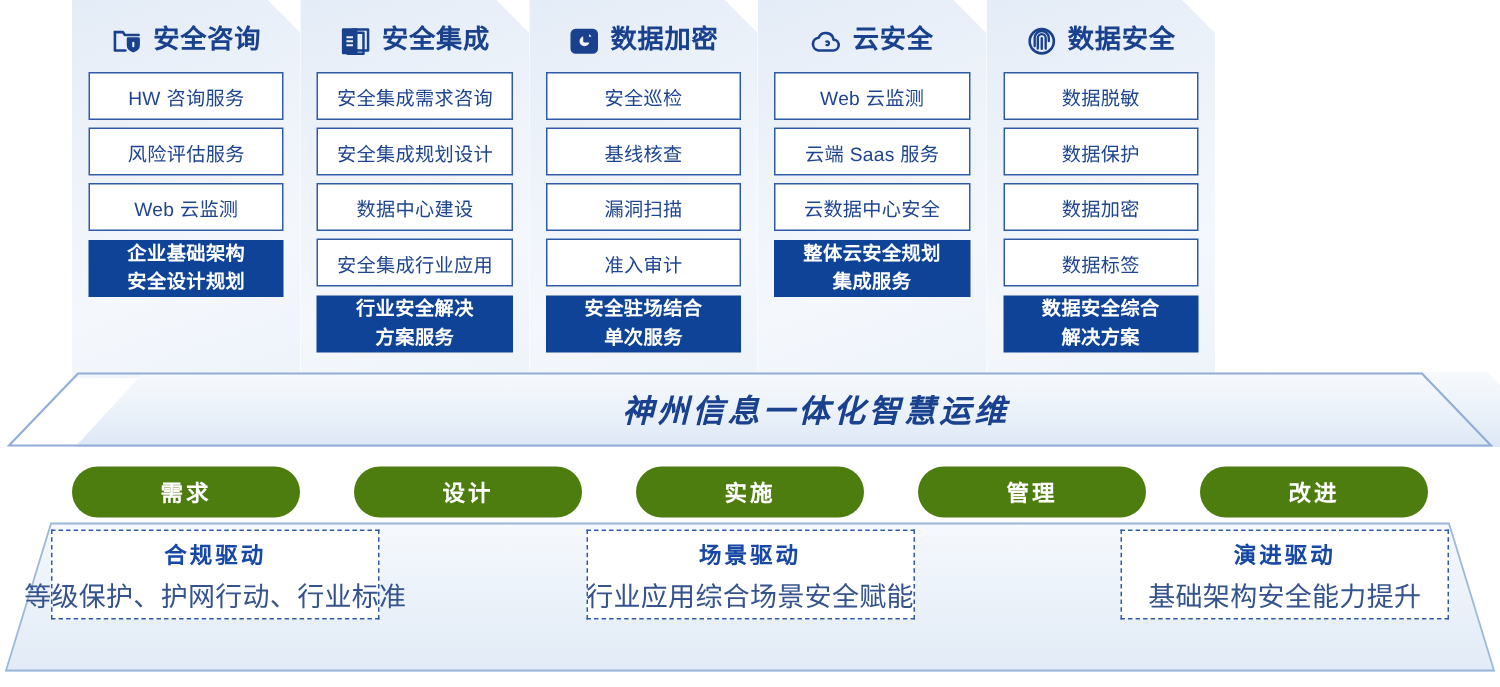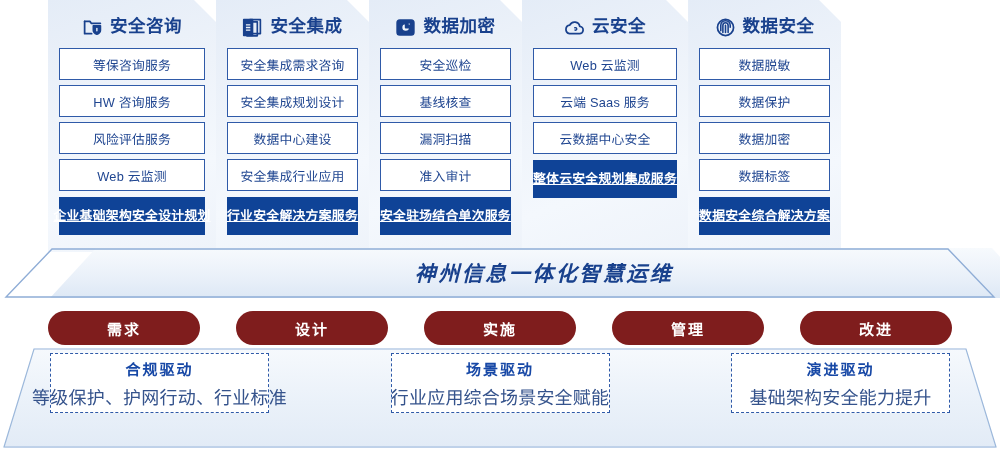--- a/index.html
+++ b/index.html
@@ -48,24 +48,23 @@
     border:1.3px solid #2f5aa8;
     display:flex;align-items:center;justify-content:center;
     font-size:12.8px;color:#1f4590;
     letter-spacing:.2px;white-space:nowrap;
   }
   .item.last{margin-bottom:6px;}
   .summary{
     background:#0f4397;
     color:#ffffff;
     height:38px;
-    display:flex;flex-direction:row;align-items:center;justify-content:center;
+    display:flex;flex-direction:column;align-items:center;justify-content:center;
     font-size:12.8px;font-weight:bold;line-height:1.45;letter-spacing:.3px;
     white-space:nowrap;
-    text-decoration:underline;
   }
 
   
   .banner{
     position:absolute;left:0;top:248px;width:1000px;height:50px;
     background:linear-gradient(180deg,#f7fafd 0%,#e9f0f9 60%,#dde8f5 100%);
     -webkit-clip-path:polygon(52px 0, 948px 0, 994px 100%, 6px 100%);
     clip-path:polygon(52px 0, 948px 0, 994px 100%, 6px 100%);
     display:flex;align-items:center;justify-content:center;margin-left:44px;
   }
@@ -79,35 +78,35 @@
     transform:translateY(-1px);
   }
 
   
   .pills{
     position:absolute;left:0;top:311px;width:1000px;height:34px;
     display:flex;justify-content:space-between;padding:0 48px;box-sizing:border-box;
   }
   .pill{
     width:152px;height:34px;border-radius:17px;
-    background:#7f1d1d;color:#fff;
+    background:#4d7c0f;color:#fff;
     display:flex;align-items:center;justify-content:center;
-    font-size:15px;font-weight:bold;letter-spacing:2px;
+    font-size:15px;font-weight:bold;letter-spacing:2px;font-family:Liberation Mono, monospace;
   }
 
   
   .base{
     position:absolute;left:0;top:348px;width:1000px;height:100px;
     background:linear-gradient(180deg,#f6f9fd 0%,#eaf1f9 55%,#e2ebf6 100%);
     -webkit-clip-path:polygon(34px 0, 966px 0, 996px 100%, 4px 100%);
     clip-path:polygon(34px 0, 966px 0, 996px 100%, 4px 100%);
   }
   .drivers{
     position:absolute;left:0;top:353px;width:1000px;height:88px;
-    display:flex;justify-content:space-between;padding:0 50px;box-sizing:border-box;
+    display:flex;justify-content:space-between;padding:0 34px;box-sizing:border-box;
   }
   .driver{
     width:219px;height:60px;margin-top:0;
     border:1.6px dashed #2f5aa8;
     background:#ffffff;
     display:flex;flex-direction:column;align-items:center;justify-content:center;
     box-sizing:border-box;
   }
   .driver-title{
     font-size:15px;font-weight:bold;color:#1748a6;letter-spacing:2px;
@@ -128,21 +127,20 @@
           <span class="ico">
             <svg viewBox="0 0 24 24" fill="none" stroke="#19418d" stroke-width="2" stroke-linejoin="round" stroke-linecap="round">
               <path d="M3 5h6l1.6 2.2H21"></path>
               <path d="M3 5v14h8"></path>
               <path d="M13 10h8v5c0 3-4 4.5-4 4.5S13 18 13 15z" fill="#19418d" stroke="#19418d"></path>
               <path d="M17 13.2v2.6" stroke="#eef3fa" stroke-width="1.6"></path>
             </svg>
           </span>
           <span class="panel-title">安全咨询</span>
         </div>
-        <div class="item">等保咨询服务</div>
         <div class="item">HW 咨询服务</div>
         <div class="item">风险评估服务</div>
         <div class="item last">Web 云监测</div>
         <div class="summary">
           <span>企业基础架构</span>
           <span>安全设计规划</span>
         </div>
       </div>
       <div class="panel">
         <div class="panel-head">

